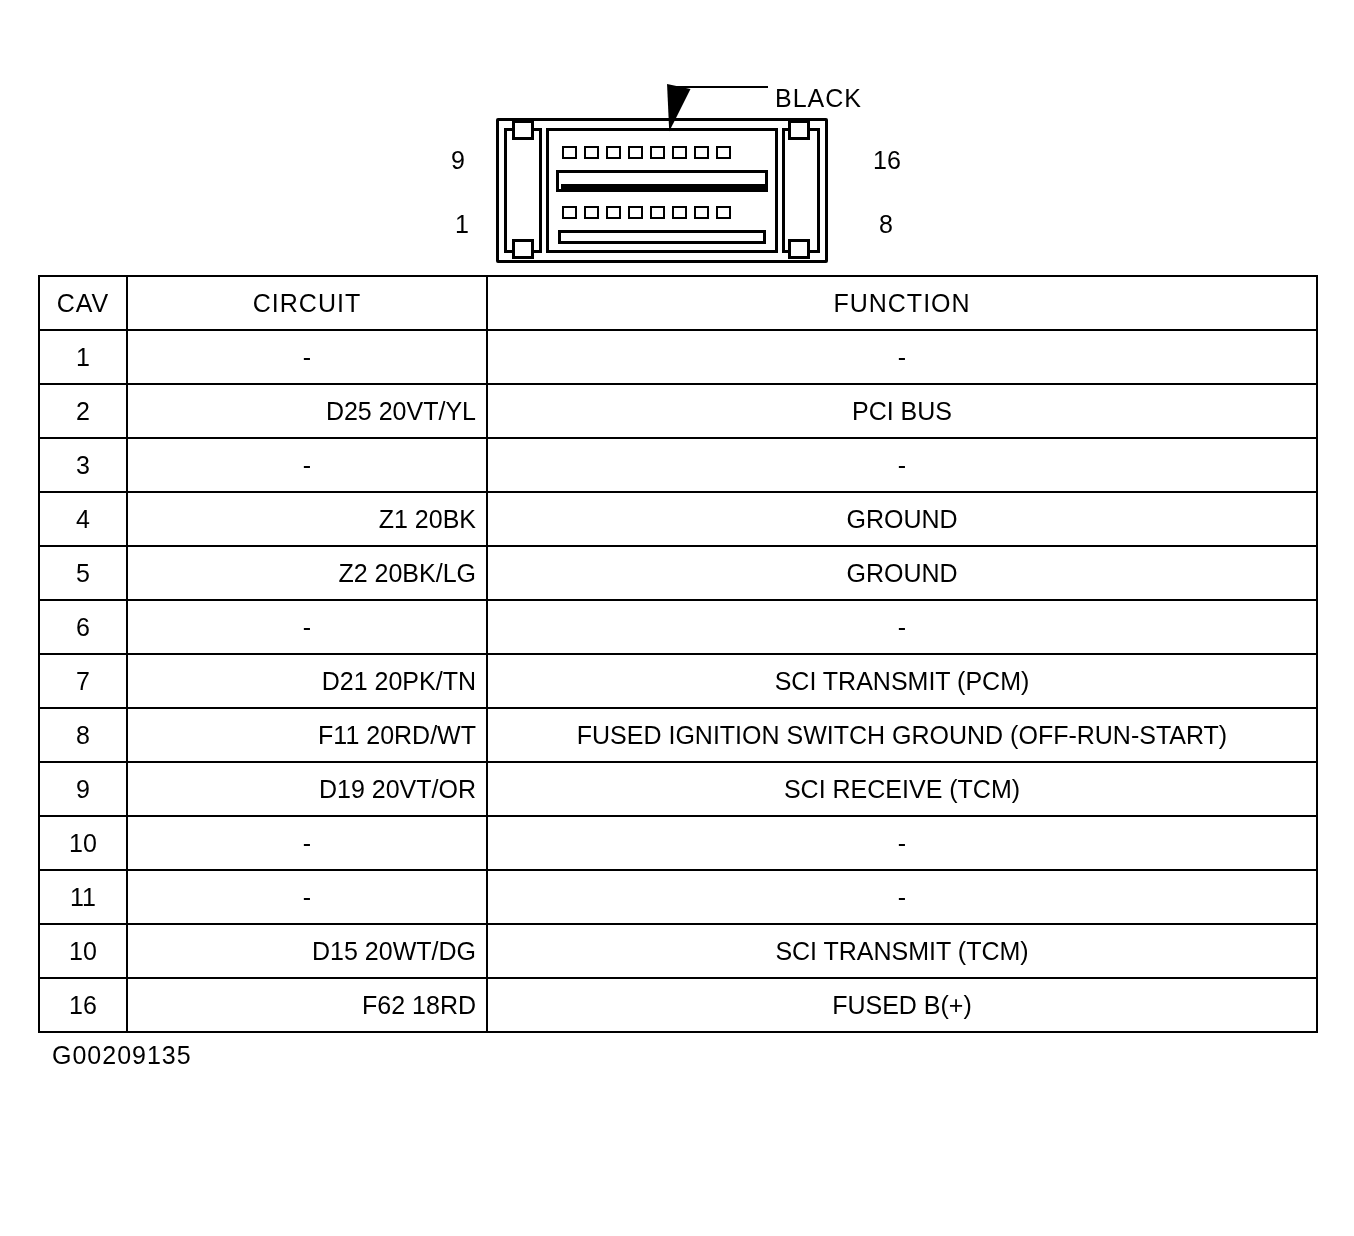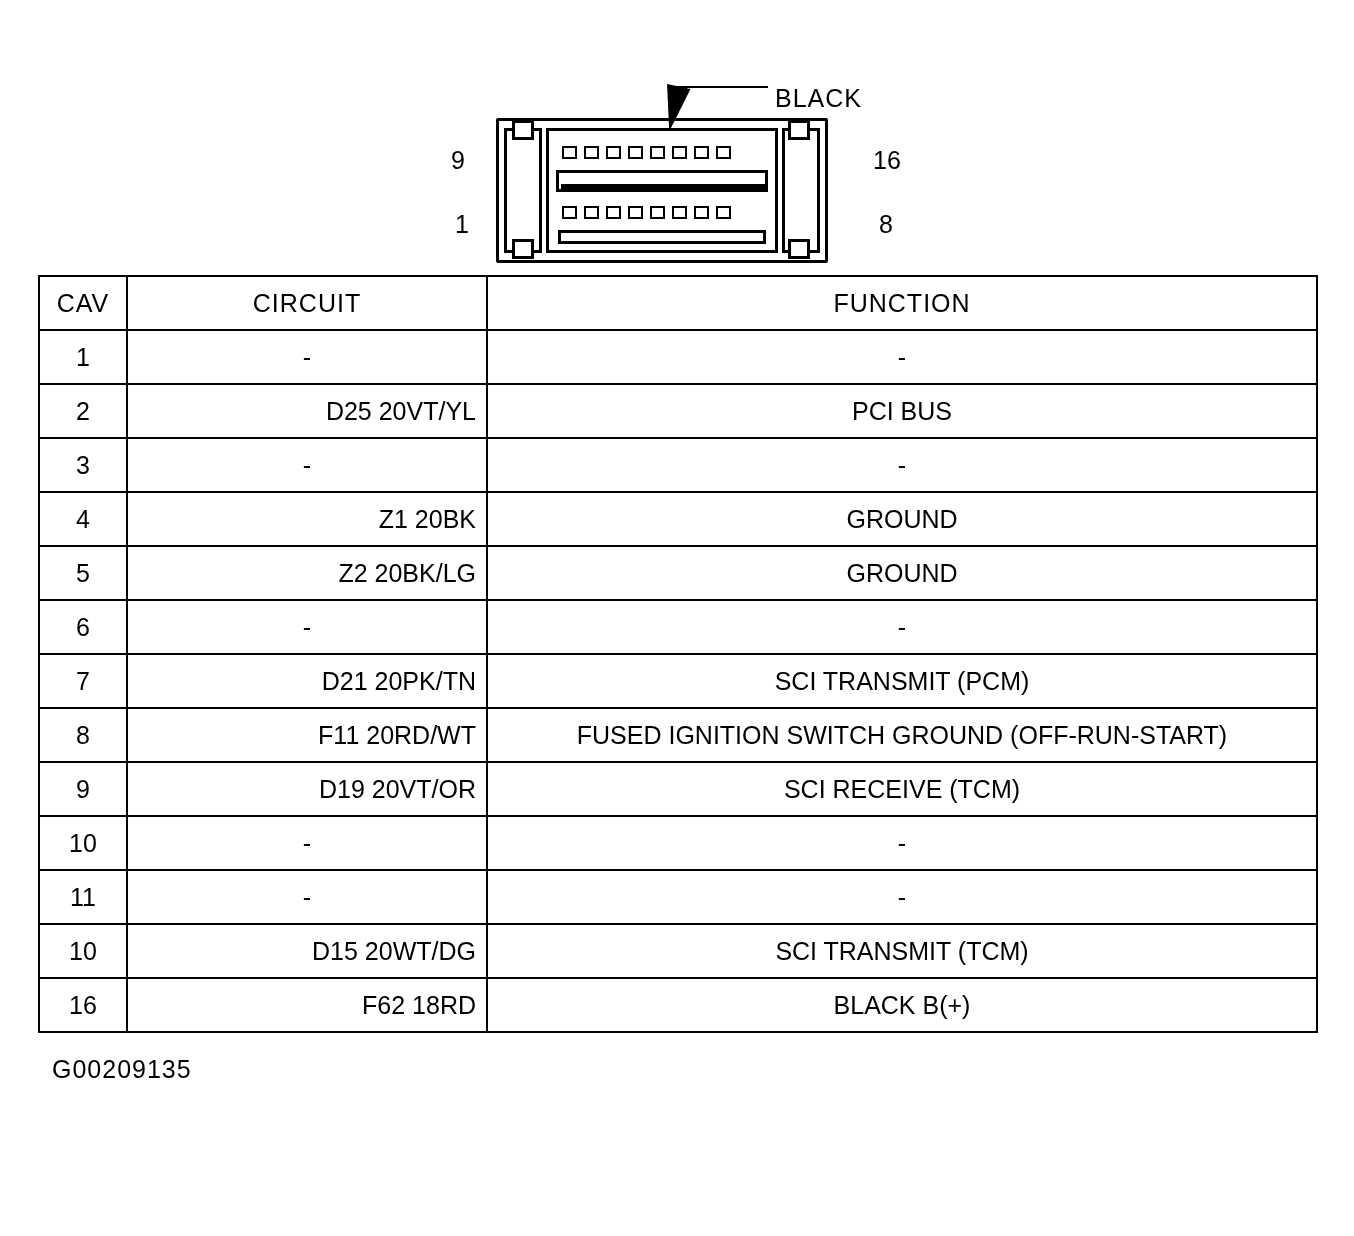--- a/index.html
+++ b/index.html
@@ -169,21 +169,21 @@
   col.c-cav  { width: 88px; }
   col.c-circ { width: 360px; }
   col.c-func { width: 830px; }
 
   td.cav  { text-align: center; }
   td.circ { text-align: right; }
   td.func { text-align: center; }
   td.dash { text-align: center; }
 
   .figure-id {
-    margin: 22px 0 0 52px;
+    margin: 8px 0 0 52px;
     font-size: 25px;
     letter-spacing: 1px;
   }
 </style>
 </head>
 <body>
 
 <div id="connector-figure">
 
   <div class="callout-label">BLACK</div>
@@ -305,18 +305,18 @@
       <td class="dash">-</td>
     </tr>
     <tr>
       <td class="cav">10</td>
       <td class="circ">D15 20WT/DG</td>
       <td class="func">SCI TRANSMIT (TCM)</td>
     </tr>
     <tr>
       <td class="cav">16</td>
       <td class="circ">F62 18RD</td>
-      <td class="func">BLACK B(+)</td>
+      <td class="func">FUSED B(+)</td>
     </tr>
   </tbody>
 </table>
 
 <div class="figure-id">G00209135</div>
 
 </body></html>

